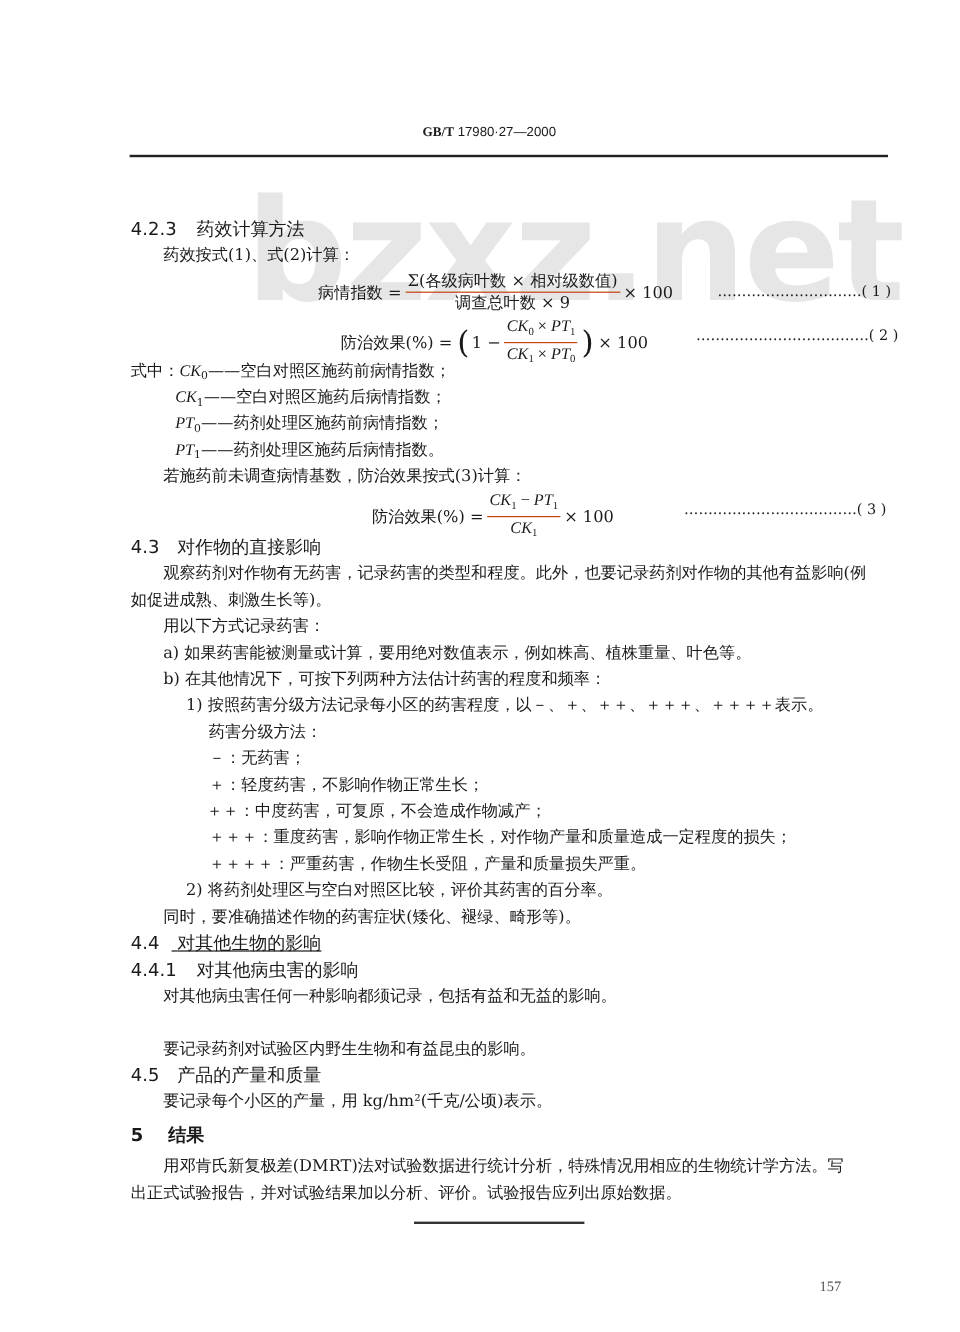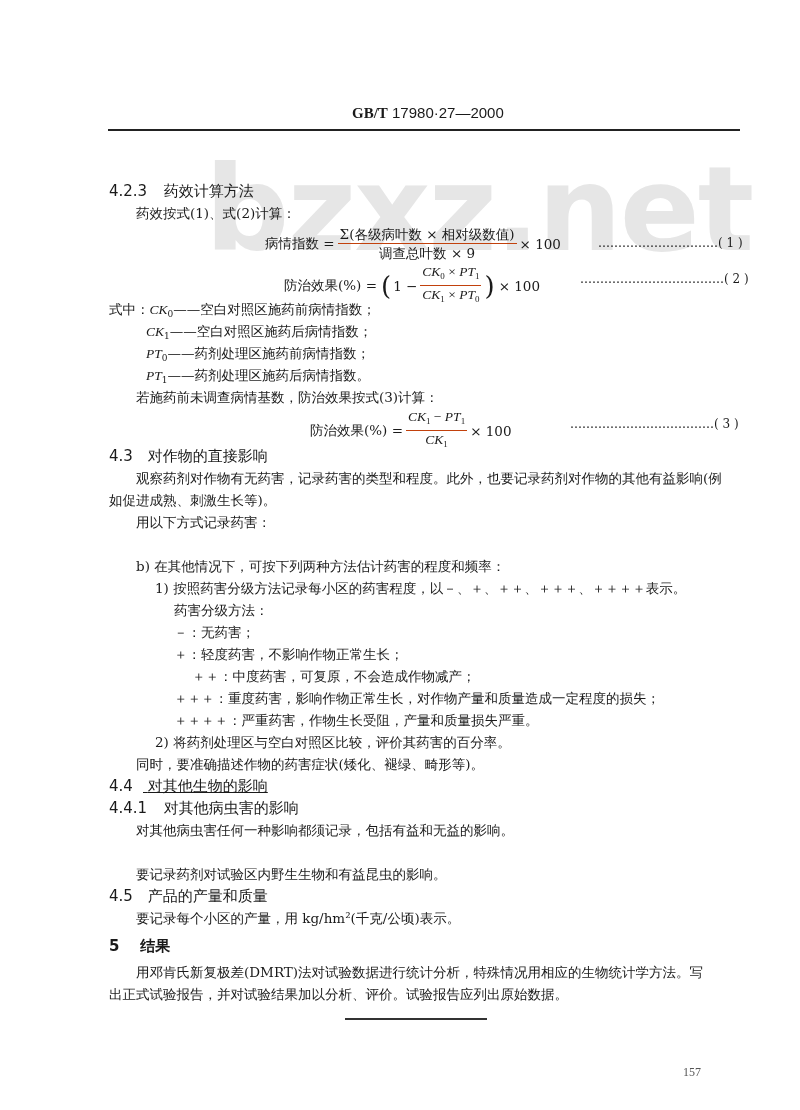--- a/index.html
+++ b/index.html
@@ -3,21 +3,21 @@
 <meta charset="utf-8">
 <style>
   html, body { margin: 0; padding: 0; background: #ffffff; }
   body { width: 800px; height: 1110px; position: relative; overflow: hidden;
          font-family: "DejaVu Serif", "Liberation Serif", serif; color: #1a1a1a; }
   .page { position: absolute; left: 0; top: 0; width: 800px; height: 1110px; }
   .watermark { position: absolute; left: 205px; top: 150px; font-family: "DejaVu Sans", sans-serif;
                font-weight: bold; font-size: 118px; color: #e6e6e6; letter-spacing: -2px; line-height: 1;
                z-index: 0; }
   .abs { position: absolute; z-index: 1; white-space: nowrap; }
-  .header { left: 352px; top: 104px; font-size: 15px; font-family: "Liberation Sans", sans-serif; }
+  .header { left: 352px; top: 104px; font-size: 11px; font-family: "Liberation Sans", sans-serif; }
   .header .std-prefix { font-family: "Liberation Serif", serif; font-weight: bold; }
   .header-rule { left: 108px; top: 129px; width: 632px; height: 2px; background: #222; }
   .line { font-size: 13.5px; line-height: 20px; }
   .heading { font-family: "DejaVu Sans", sans-serif; font-size: 15px; }
   .bold { font-weight: bold; }
   .sec-num { display: inline-block; min-width: 34px; }
   .math { font-family: "Liberation Serif", serif; font-style: italic; }
   .sub { font-size: 9px; vertical-align: -3px; font-style: normal; }
   .frac { display: inline-flex; flex-direction: column; align-items: center; vertical-align: middle; margin: 0 3px; }
   .frac .num { border-bottom: 1px solid #c2410c; padding: 0 2px 1px; line-height: 16px; }
@@ -101,26 +101,27 @@
     <span>………………………………</span><span>( 3 )</span>
   </div>
 
   <div class="abs line heading" style="left:109px; top:446px;">
     <span class="sec-num">4.3</span>
     <span>对作物的直接影响</span>
   </div>
   <div class="abs line" style="left:136px; top:468px;">观察药剂对作物有无药害，记录药害的类型和程度。此外，也要记录药剂对作物的其他有益影响(例</div>
   <div class="abs line" style="left:109px; top:490px;">如促进成熟、刺激生长等)。</div>
   <div class="abs line" style="left:136px; top:512px;">用以下方式记录药害：</div>
+  <div class="abs line" style="left:136px; top:534px;">a) 如果药害能被测量或计算，要用绝对数值表示，例如株高、植株重量、叶色等。</div>
   <div class="abs line" style="left:136px; top:556px;">b) 在其他情况下，可按下列两种方法估计药害的程度和频率：</div>
   <div class="abs line" style="left:155px; top:578px;">1) 按照药害分级方法记录每小区的药害程度，以－、＋、＋＋、＋＋＋、＋＋＋＋表示。</div>
   <div class="abs line" style="left:174px; top:600px;">药害分级方法：</div>
   <div class="abs line" style="left:174px; top:622px;">－：无药害；</div>
   <div class="abs line" style="left:174px; top:644px;">＋：轻度药害，不影响作物正常生长；</div>
-  <div class="abs line" style="left:192px; top:666px;">＋＋：中度药害，可复原，不会造成作物减产；</div>
+  <div class="abs line" style="left:172px; top:666px;">＋＋：中度药害，可复原，不会造成作物减产；</div>
   <div class="abs line" style="left:174px; top:688px;">＋＋＋：重度药害，影响作物正常生长，对作物产量和质量造成一定程度的损失；</div>
   <div class="abs line" style="left:174px; top:710px;">＋＋＋＋：严重药害，作物生长受阻，产量和质量损失严重。</div>
   <div class="abs line" style="left:155px; top:732px;">2) 将药剂处理区与空白对照区比较，评价其药害的百分率。</div>
   <div class="abs line" style="left:136px; top:754px;">同时，要准确描述作物的药害症状(矮化、褪绿、畸形等)。</div>
 
   <div class="abs line heading" style="left:109px; top:776px;text-decoration:underline;">
     <span class="sec-num">4.4</span>
     <span>对其他生物的影响</span>
   </div>
   <div class="abs line heading" style="left:109px; top:798px;">

